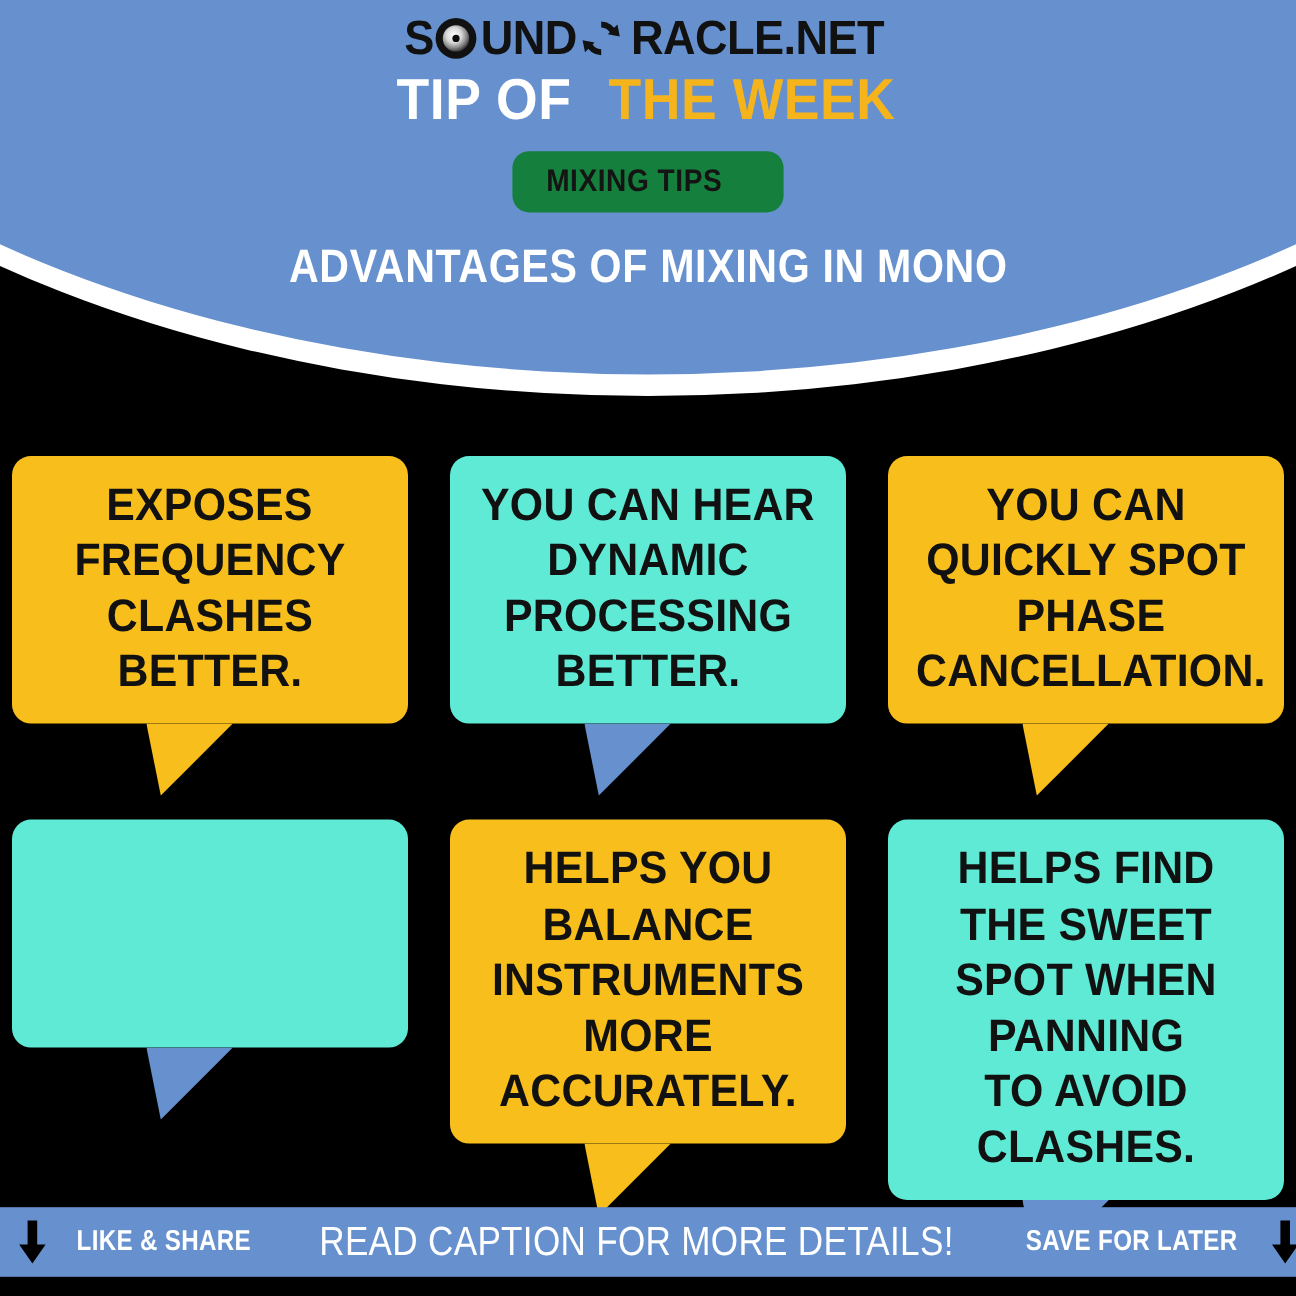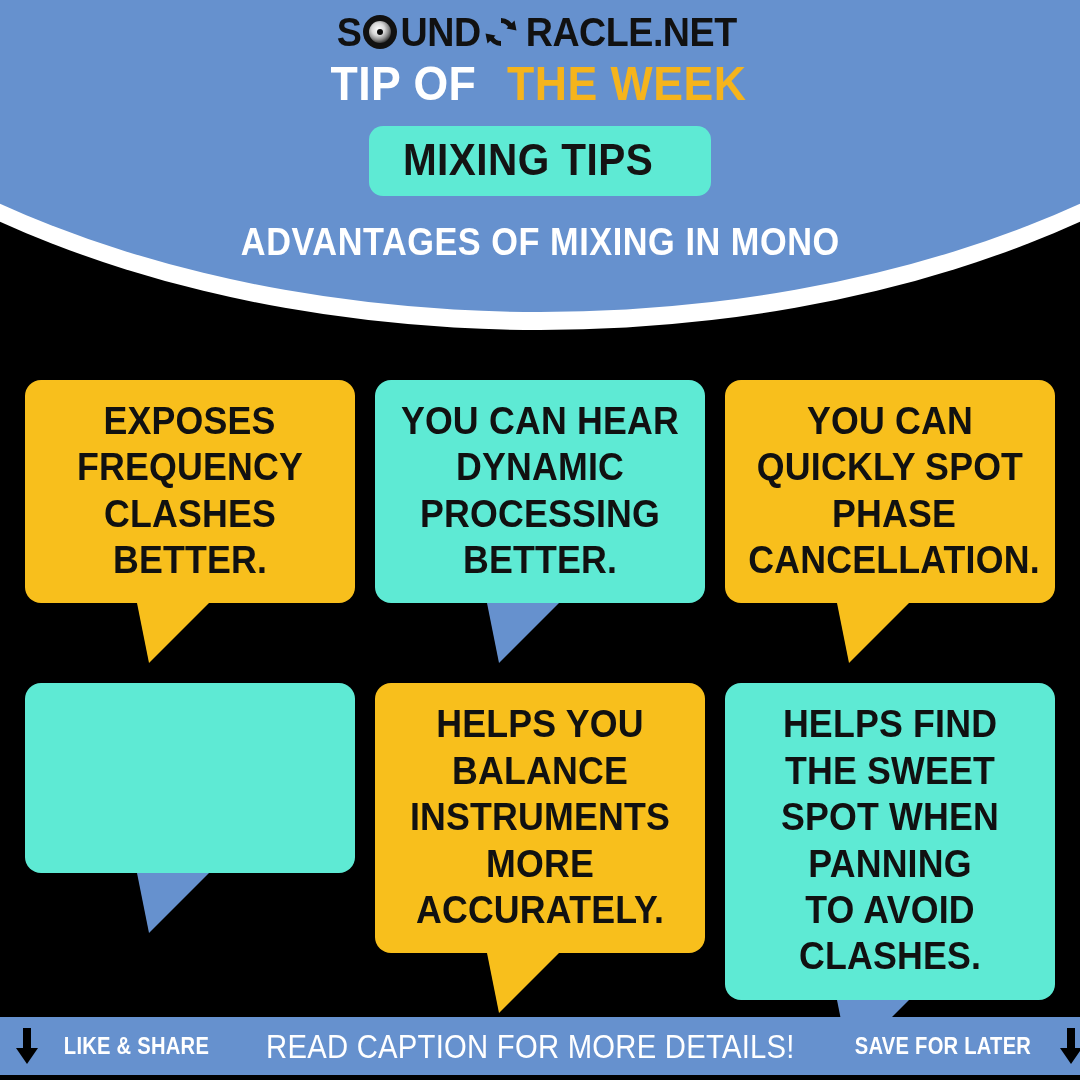--- a/index.html
+++ b/index.html
@@ -116,27 +116,27 @@
     white-space: nowrap;
   }
   .tip-white { color: #ffffff; }
   .tip-gold  { color: #f5b41c; margin-left: 16px; }
   .tip-line span { display: inline-block; transform: scaleX(0.93); transform-origin: center; }
 
   
   .badge-wrap { margin-top: 18px; }
   .badge {
     display: inline-block;
-    background: #5eead4;
+    background: #15803d;
     color: #141414;
     border-radius: 14px;
     padding: 11px 44px 14px 20px;
     font-family: "Liberation Sans Narrow", "Liberation Sans", sans-serif;
     font-weight: bold;
-    font-size: 45px;
+    font-size: 26px;
     line-height: 1;
     letter-spacing: 0.5px;
   }
   .badge span { display:inline-block; transform: scaleX(0.9); }
 
   
   .subtitle {
     margin-top: 26px;
     color: #ffffff;
     font-family: "Liberation Sans Narrow", "Liberation Sans", sans-serif;
@@ -152,21 +152,21 @@
   .grid {
     position: absolute;
     left: 0;
     top: 380px;
     width: 1080px;
     z-index: 4;
   }
   .grid-row {
     display: flex;
     justify-content: space-between;
-    padding: 0 25px;
+    padding: 0 10px;
     box-sizing: border-box;
   }
   .grid-row.row2 { margin-top: 80px; }
 
   .bubble-cell {
     width: 330px;
     position: relative;
   }
   .bubble {
     position: relative;
@@ -201,21 +201,21 @@
     width: 100px;
     height: 62px;
     overflow: visible;
   }
   .tail svg { display: block; }
 
   
   .footer {
     position: absolute;
     left: 0;
-    bottom: 5px;
+    bottom: 16px;
     width: 1080px;
     height: 58px;
     background: #6691ce;
     display: flex;
     align-items: center;
     justify-content: space-between;
     padding: 0 14px;
     box-sizing: border-box;
     z-index: 6;
   }

